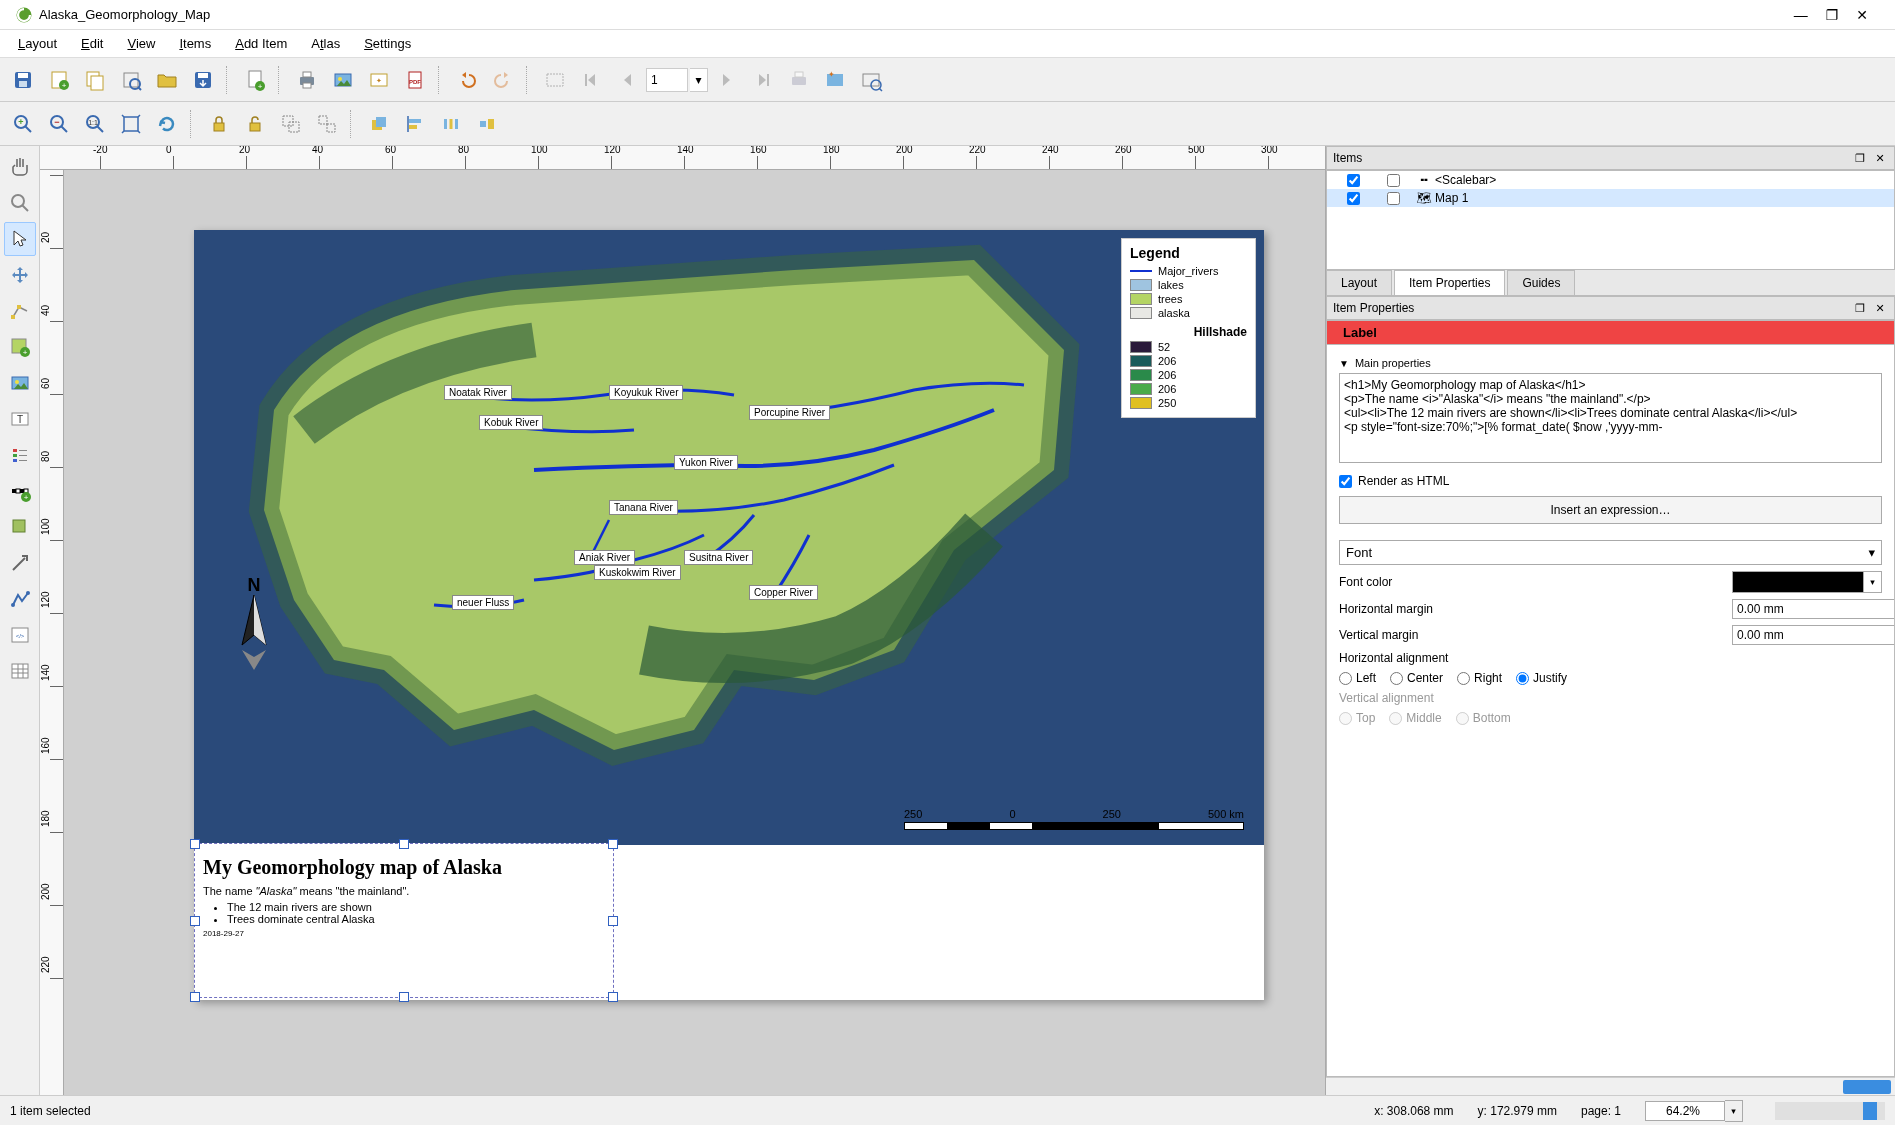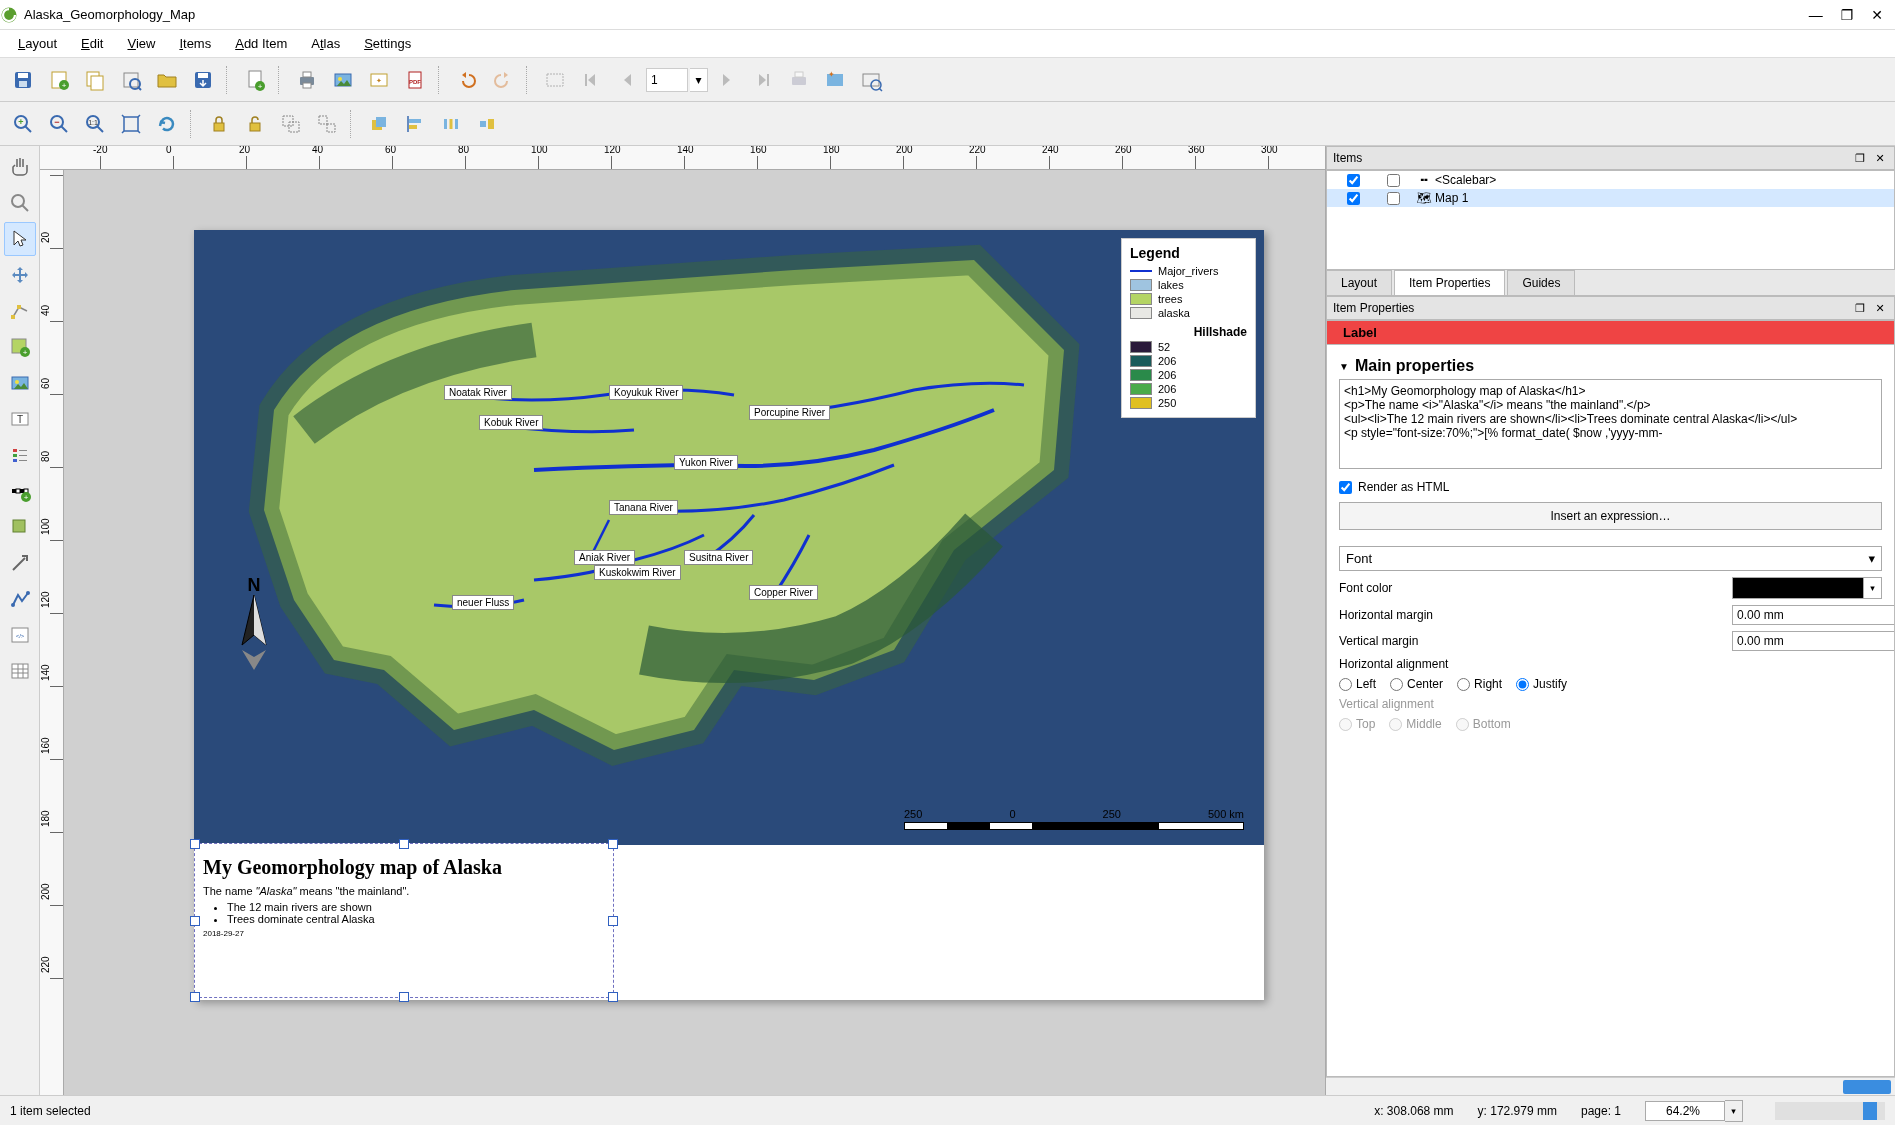--- a/index.html
+++ b/index.html
@@ -1,17 +1,17 @@
 <!DOCTYPE html>
 <html><head>
 <meta charset="utf-8">
 <style>
 * { box-sizing: border-box; margin: 0; padding: 0; font-family: "Segoe UI", Tahoma, sans-serif; }
 body { background: #f0f0f0; width: 1895px; height: 1125px; overflow: hidden; font-size: 12px; display: flex; flex-direction: column; }
-.titlebar { height: 30px; background: #fff; display: flex; align-items: center; padding: 0 0; border-bottom: 1px solid #ddd; }
+.titlebar { height: 30px; background: #fff; display: flex; align-items: center; padding: 0 15px; border-bottom: 1px solid #ddd; }
 .titlebar .qgis-icon { width: 18px; height: 18px; margin-right: 6px; }
 .titlebar .title { flex: 1; font-size: 13px; }
 .titlebar .winbtns { display: flex; gap: 18px; padding-right: 12px; }
 .titlebar .winbtns span { font-size: 14px; cursor: pointer; }
 .menubar { height: 28px; background: #fff; display: flex; align-items: center; padding: 0 8px; gap: 4px; border-bottom: 1px solid #ddd; }
 .menubar .menuitem { padding: 4px 10px; cursor: pointer; font-size: 13px; }
 .menubar .menuitem u { text-decoration: underline; }
 .toolbar { height: 44px; background: #f0f0f0; display: flex; align-items: center; padding: 2px 6px; gap: 2px; border-bottom: 1px solid #ccc; }
 .toolbar .tbtn { width: 34px; height: 34px; display: flex; align-items: center; justify-content: center; border: 1px solid transparent; border-radius: 2px; cursor: pointer; }
 .toolbar .sep { width: 6px; height: 28px; border-left: 1px dotted #aaa; margin: 0 4px; }
@@ -59,21 +59,21 @@
 .itemlist-header .col { padding: 3px 6px; border-right: 1px solid #ddd; }
 .itemlist-row { display: flex; align-items: center; padding: 2px 6px; font-size: 12px; }
 .itemlist-row.sel { background: #d4e8ff; }
 .itemlist-row .cbox, .itemlist-header .cbox { width: 40px; display: flex; justify-content: center; }
 .tabs { display: flex; background: #e8e8e8; border-bottom: 1px solid #bbb; }
 .tabs .tab { padding: 5px 14px; border: 1px solid #bbb; border-bottom: none; background: #e0e0e0; margin-right: 2px; font-size: 12px; cursor: pointer; }
 .tabs .tab.active { background: #fff; }
 .props { flex: 1; background: #fff; overflow-y: auto; border: 1px solid #bbb; padding-bottom: 20px; }
 .props-label { background: #ef4444; padding: 4px 16px; font-weight: bold; font-size: 13px; border-bottom: 1px solid #bbb; }
 .props-group { padding: 8px 12px; }
-.props-group .ghead { font-weight: bold; font-size: 16px; padding: 4px 0; display: flex; align-items: center; gap: 6px; cursor: pointer; text-align: center; }
+.props-group .ghead { font-weight: normal; font-size: 11px; padding: 4px 0; display: flex; align-items: center; gap: 6px; cursor: pointer; text-align: center; }
 .props-group .ghead::before { content: "▼"; font-size: 10px; }
 .props-group.collapsed .ghead::before { content: "▶"; }
 .htmlbox { width: 100%; height: 90px; border: 1px solid #aaa; font-size: 12px; padding: 4px; font-family: sans-serif; resize: none; overflow: auto; }
 .checkrow { display: flex; align-items: center; gap: 6px; margin: 8px 0; font-size: 12px; }
 .widebtn { width: 100%; padding: 6px; border: 1px solid #aaa; background: #f4f4f4; font-size: 12px; cursor: pointer; }
 .field { display: flex; align-items: center; margin: 6px 0; font-size: 12px; }
 .field label { width: 160px; }
 .field .val { flex: 1; }
 .field .spin { width: 150px; display: flex; }
 .field .spin input { flex: 1; border: 1px solid #aaa; padding: 2px 4px; font-size: 12px; }
@@ -495,21 +495,21 @@
         <div class="tick" style="left: 936px;">
           <span>220</span>
         </div>
         <div class="tick" style="left: 1009px;">
           <span>240</span>
         </div>
         <div class="tick" style="left: 1082px;">
           <span>260</span>
         </div>
         <div class="tick" style="left: 1155px;">
-          <span>360</span>
+          <span>500</span>
         </div>
         <div class="tick" style="left: 1228px;">
           <span>300</span>
         </div>
       </div>
     <div class="canvasrow">
       <div class="ruler-v" id="rulerV">
           <div class="tick" style="top: 5px;"></div>
           <div class="tick" style="top: 78px;">
             <span>20</span>

